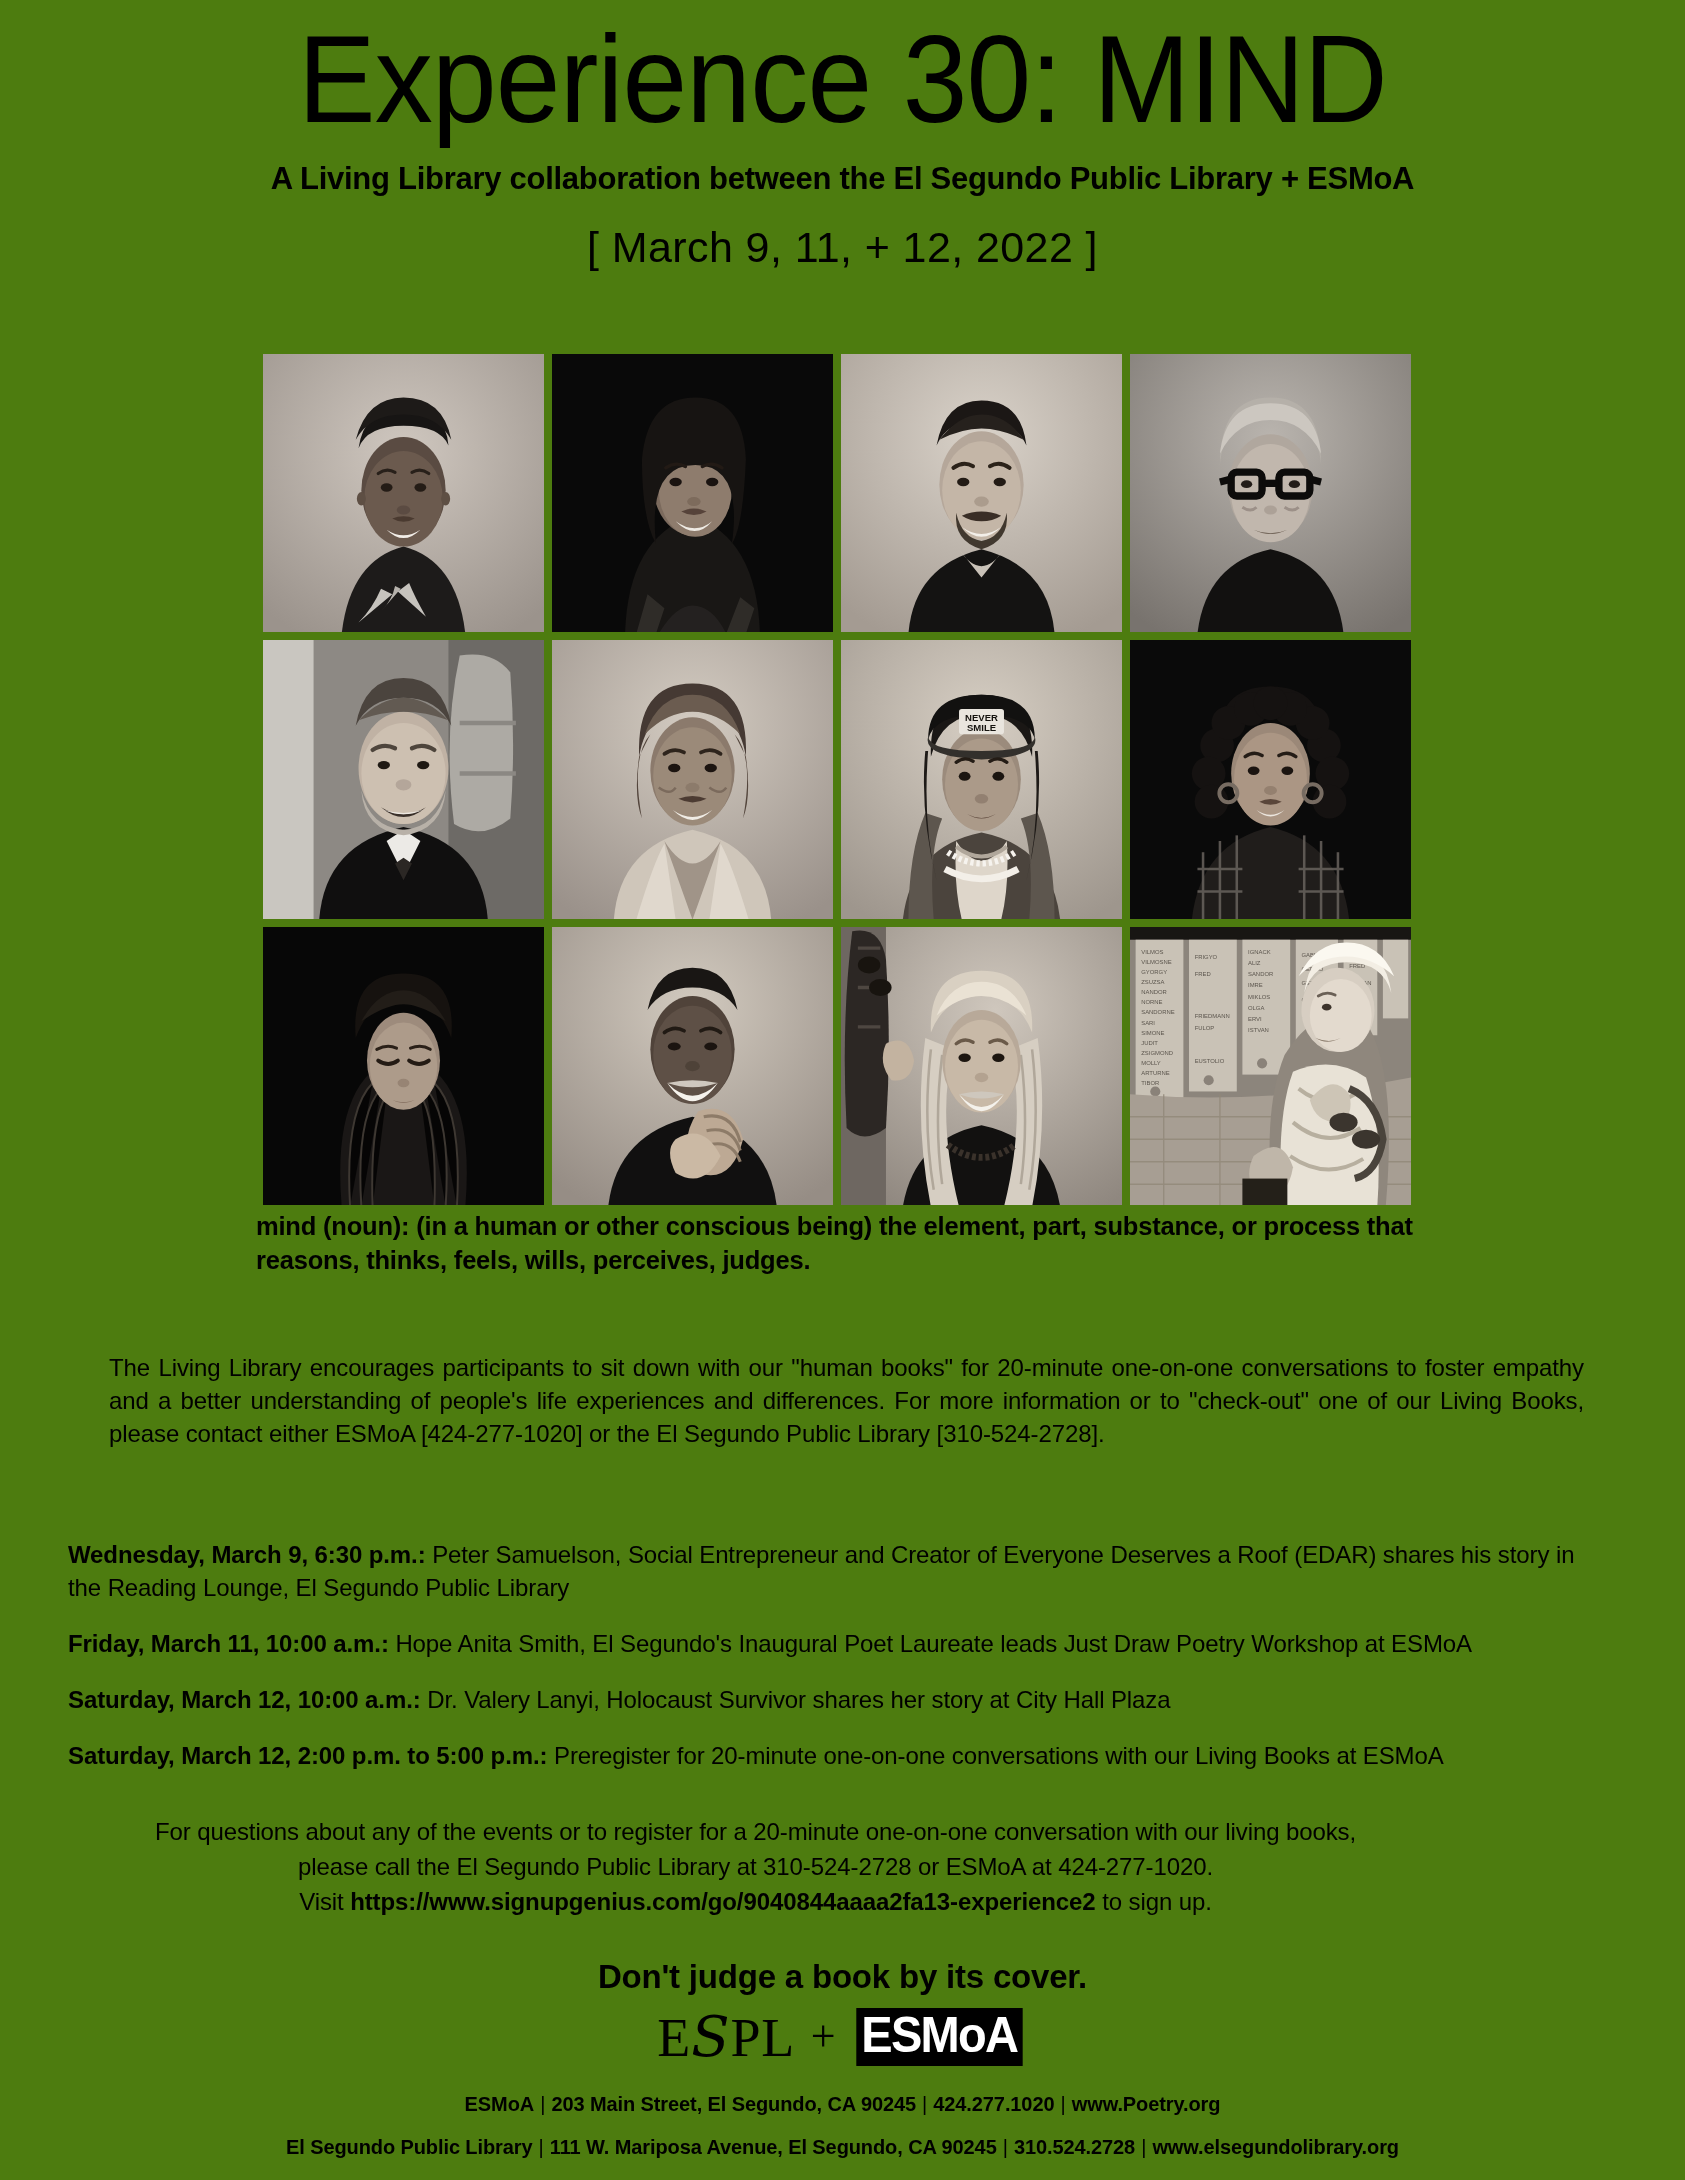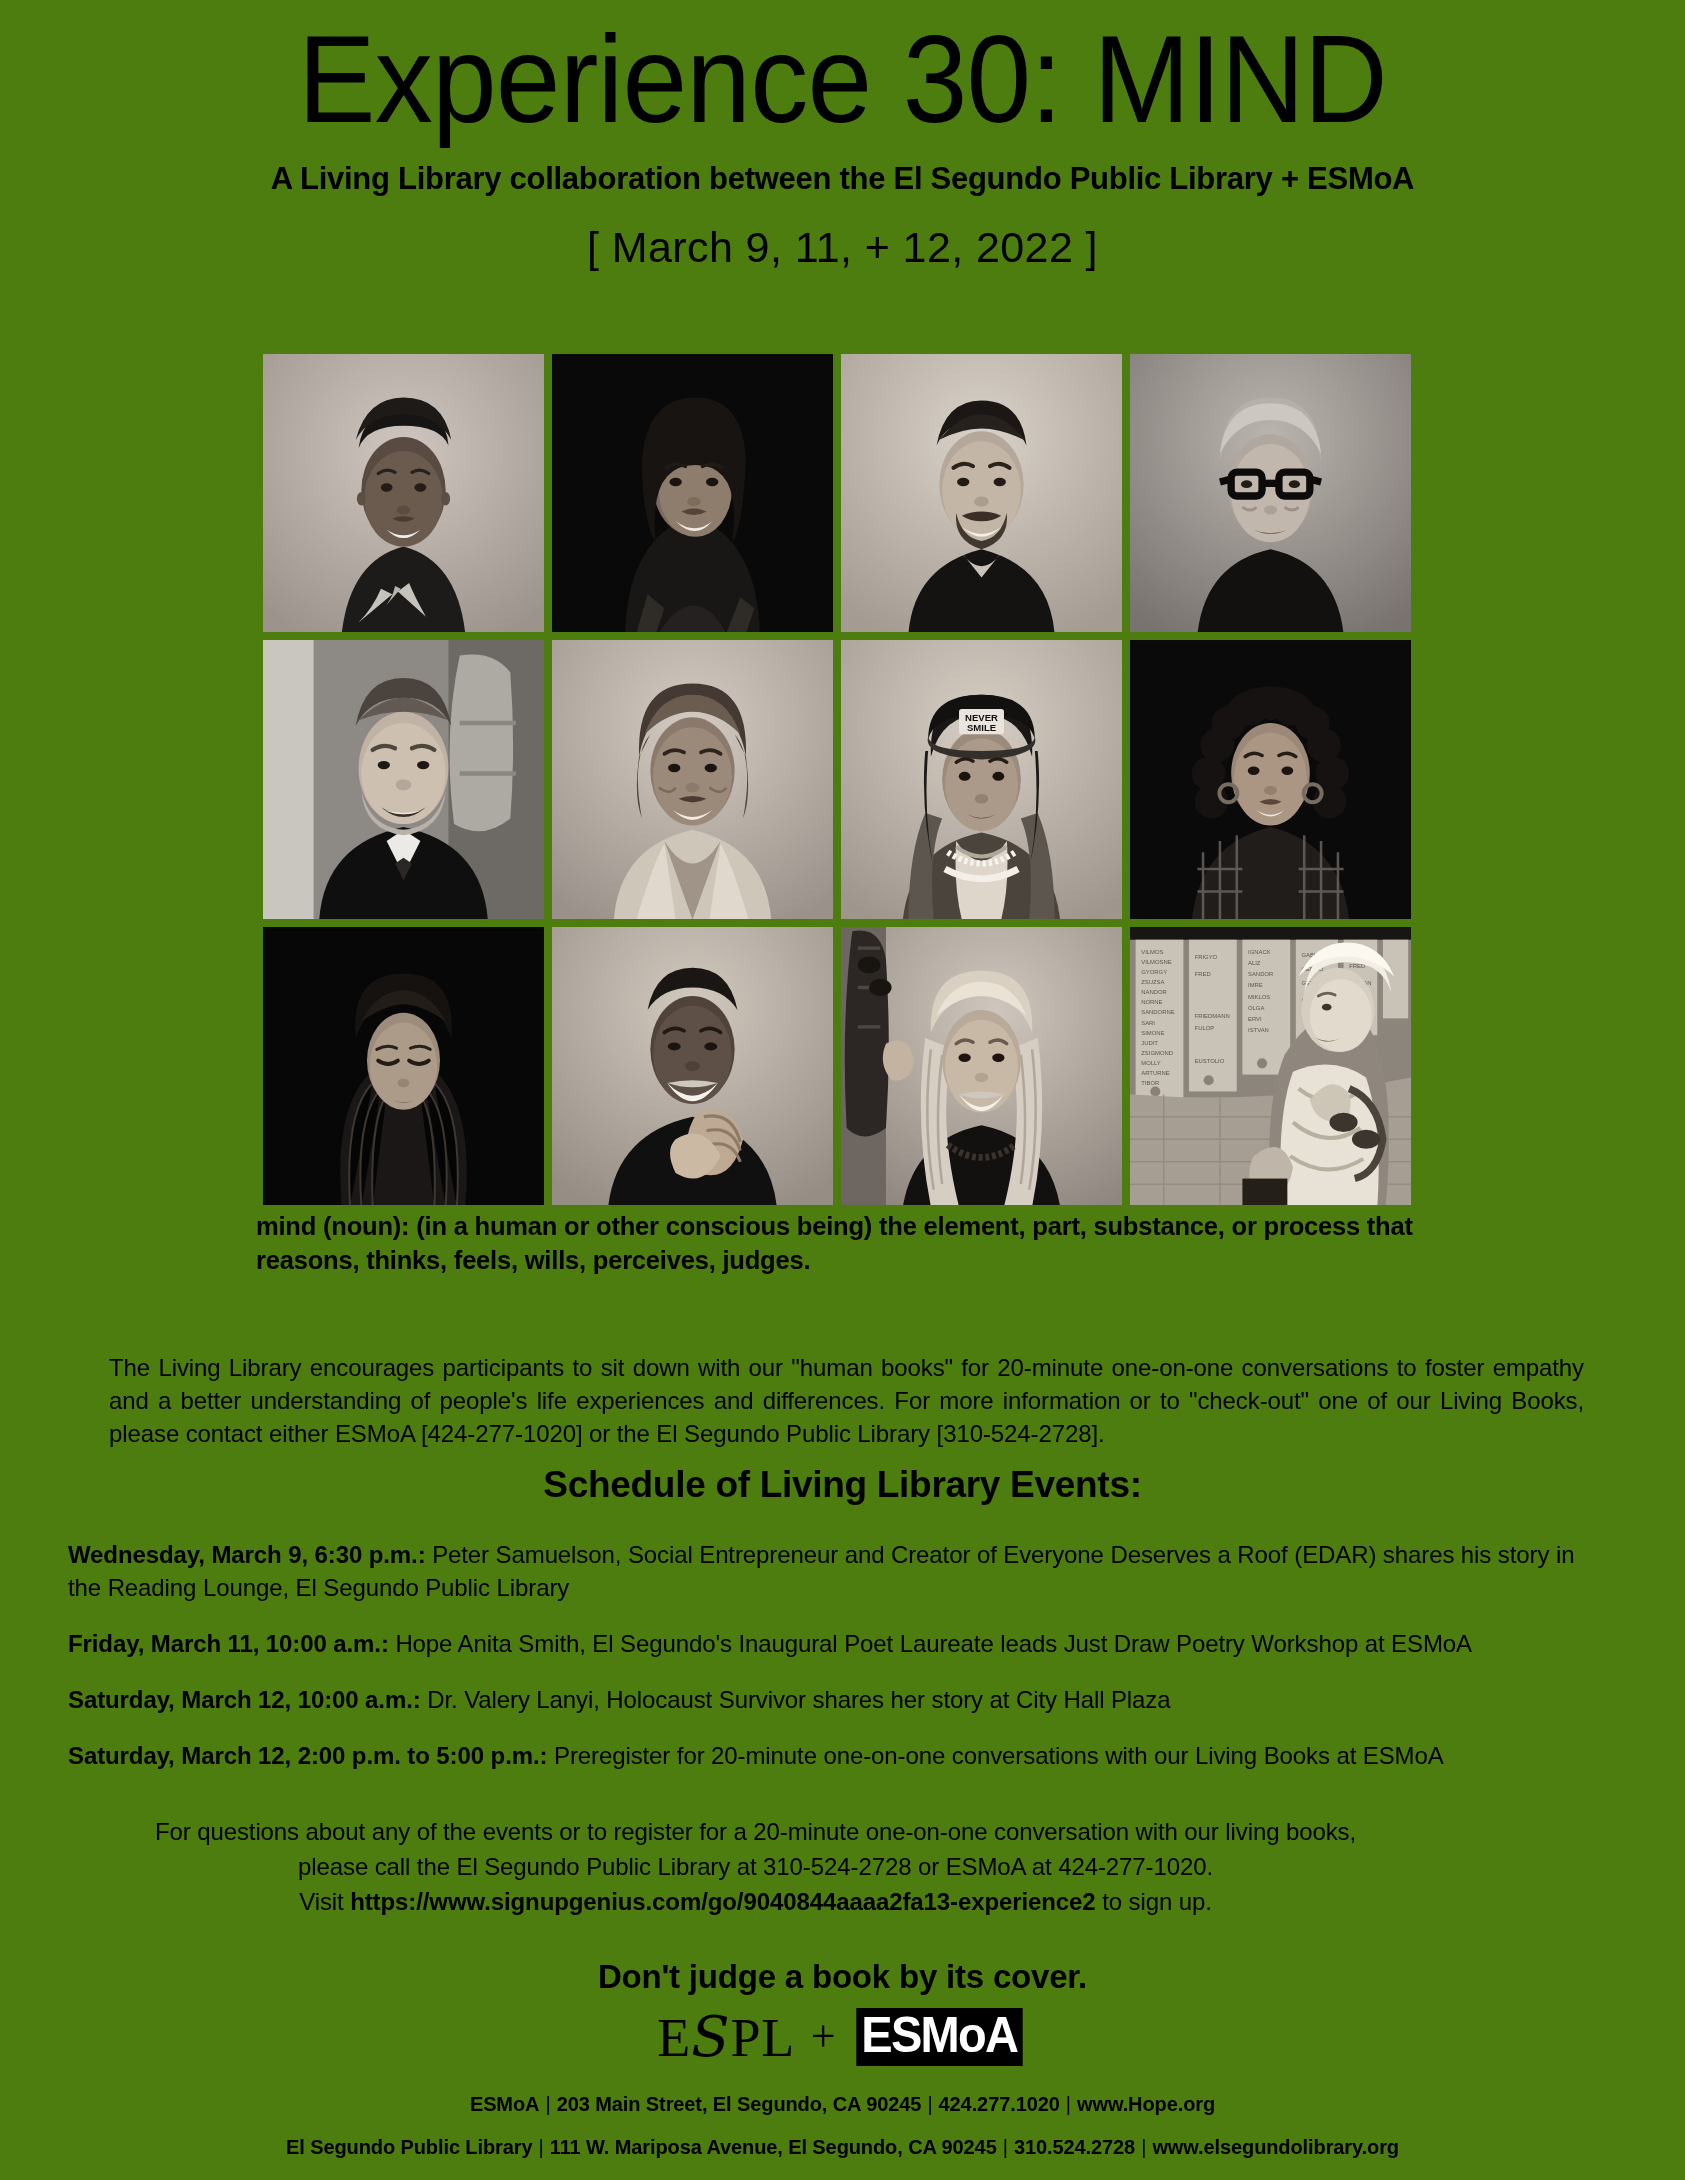--- a/index.html
+++ b/index.html
@@ -621,21 +621,20 @@
         </svg>
       </div>
 
     </div>
   </div>
 
   <div class="definition">mind (noun): (in a human or other conscious being) the element, part, substance, or process that reasons, thinks, feels, wills, perceives, judges.</div>
 
   <div class="intro">The Living Library encourages participants to sit down with our "human books" for 20-minute one-on-one conversations to foster empathy and a better understanding of people's life experiences and differences. For more information or to "check-out" one of our Living Books, please contact either ESMoA [424-277-1020] or the El Segundo Public Library [310-524-2728].</div>
 
-  <div class="schedule-heading">Schedule of Living Library Events:</div>
 
   <div class="events">
     <div class="event">
       <b>Wednesday, March 9, 6:30 p.m.:</b><span> Peter Samuelson, Social Entrepreneur and Creator of Everyone Deserves a Roof (EDAR) shares his story in the Reading Lounge, El Segundo Public Library</span>
     </div>
     <div class="event">
       <b>Friday, March 11, 10:00 a.m.:</b><span> Hope Anita Smith, El Segundo's Inaugural Poet Laureate leads Just Draw Poetry Workshop at ESMoA</span>
     </div>
     <div class="event">
       <b>Saturday, March 12, 10:00 a.m.:</b><span> Dr. Valery Lanyi, Holocaust Survivor shares her story at City Hall Plaza</span>
@@ -656,21 +655,21 @@
   <div class="tagline">Don't judge a book by its cover.</div>
 
   <div class="logos">
     <span class="logo-espl"><span>E</span><span class="script-s">S</span><span>PL</span></span>
     <span class="logo-plus">+</span>
     <span class="logo-esmoa">ESMoA</span>
   </div>
 
   <div class="footer">
     <div class="footer-line">
-      <span>ESMoA</span><span class="sep">|</span><span>203 Main Street, El Segundo, CA 90245</span><span class="sep">|</span><span>424.277.1020</span><span class="sep">|</span><span>www.Hope.org</span>
+      <span>ESMoA</span><span class="sep">|</span><span>203 Main Street, El Segundo, CA 90245</span><span class="sep">|</span><span>424.277.1020</span><span class="sep">|</span><span>www.Poetry.org</span>
     </div>
     <div class="footer-line">
       <span>El Segundo Public Library</span><span class="sep">|</span><span>111 W. Mariposa Avenue, El Segundo, CA 90245</span><span class="sep">|</span><span>310.524.2728</span><span class="sep">|</span><span>www.elsegundolibrary.org</span>
     </div>
   </div>
 
 </div>
 
 
 </body></html>

